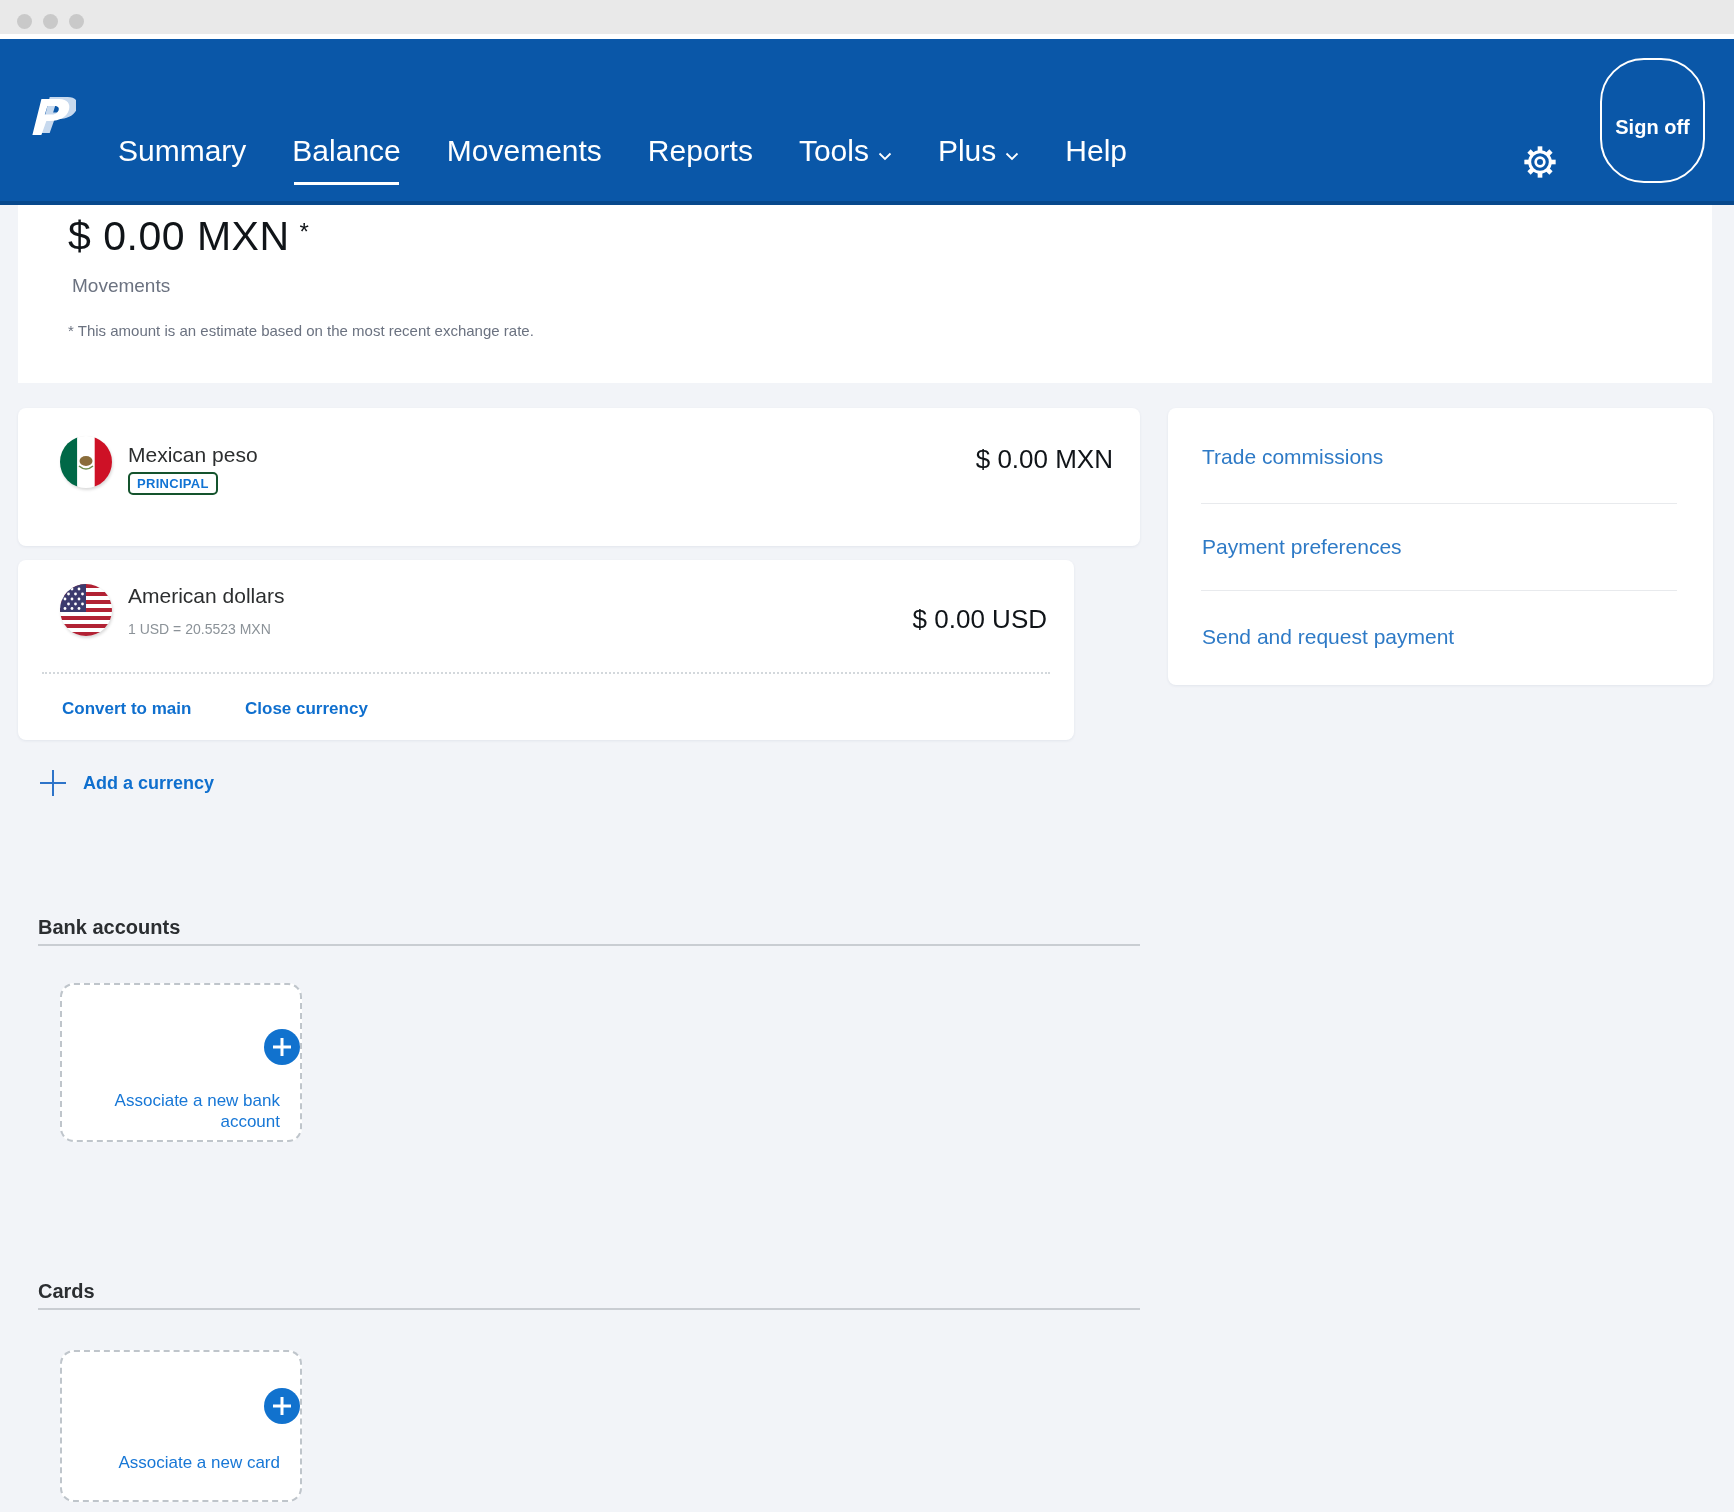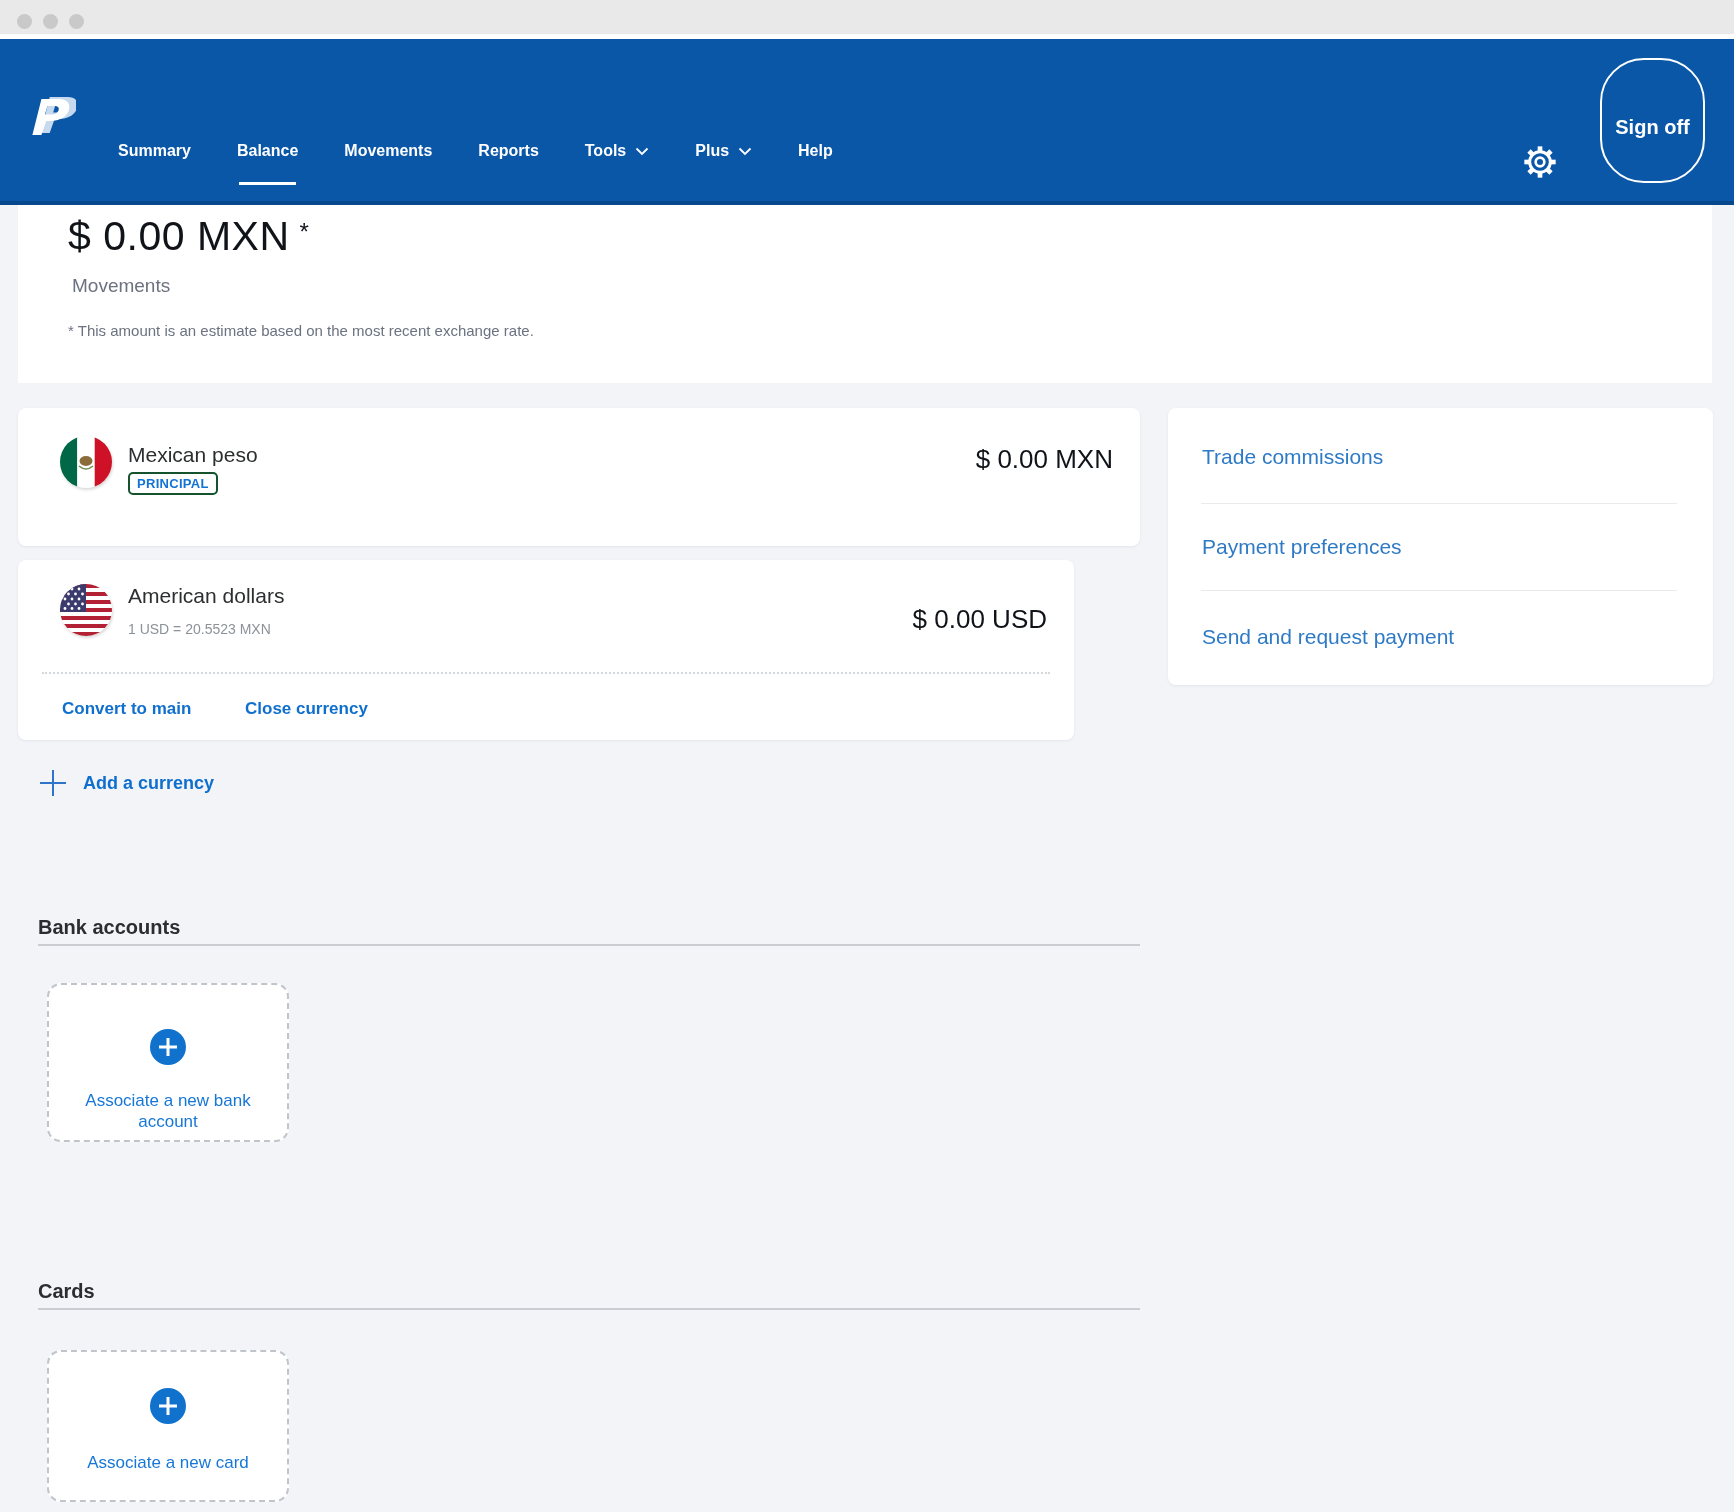--- a/index.html
+++ b/index.html
@@ -11,21 +11,21 @@
   .titlebar { position:absolute; left:0; top:0; width:1734px; height:34px; background:#e9e9e9; }
   .dot { position:absolute; top:14px; width:15px; height:15px; border-radius:50%; background:#c9c9c9; }
   .dot.d1{ left:17px; } .dot.d2{ left:43px; } .dot.d3{ left:69px; }
   .chrome-gap { position:absolute; left:0; top:34px; width:1734px; height:5px; background:#ffffff; }
 
   
   .header { position:absolute; left:0; top:39px; width:1734px; height:166px;
             background:#0a57a8; border-bottom:4px solid #07488c; }
   .logo { position:absolute; left:30px; top:56px; width:46px; height:52px; }
   .nav { position:absolute; left:118px; top:100px; display:flex; gap:46px; align-items:center; }
-  .nav-item { position:relative; color:#ffffff; font-size:16px; font-weight:700;
+  .nav-item { position:relative; color:#ffffff; font-size:30px; font-weight:400;
               line-height:24px; cursor:pointer; white-space:nowrap; display:flex; align-items:center; gap:9px; }
   .nav-item.active::after { content:""; position:absolute; left:2px; right:2px; bottom:-22px;
               height:3px; background:#ffffff; }
   .chev { display:inline-block; }
   .gear { position:absolute; left:1520px; top:103px; width:40px; height:40px; cursor:pointer; }
   .signoff { position:absolute; left:1600px; top:19px; width:105px; height:125px;
              border:2px solid #ffffff; border-radius:44px; color:#ffffff;
              font-size:20px; font-weight:700; text-align:center; padding-top:14px;
              background:transparent; cursor:pointer; }
 
@@ -67,22 +67,22 @@
   .qr1{ top:3px; } .qr2{ top:93px; } .qr3{ top:183px;align-items:center; }
   .quick-row span { font-size:21px; color:#2e7ac6; }
   .quick-div { position:absolute; left:33px; right:36px; height:0; border-top:1px solid #e8eaed; }
   .qd1{ top:95px; } .qd2{ top:182px; }
 
   .section-title { position:absolute; left:38px; font-size:20px; font-weight:700; color:#2b2e31; }
   .st-bank { top:707px; } .st-cards { top:1071px; }
   .section-rule { position:absolute; left:38px; width:1102px; border-top:2px solid #c9cdd2; }
   .sr-bank { top:735px; } .sr-cards { top:1099px; }
 
-  .add-tile { position:absolute; left:47px; width:242px; background:#ffffff;
-              border:2px dashed #bfc5cb; border-radius:14px; text-align:center; cursor:pointer; }
+  .add-tile { position:absolute; left:60px; width:242px; background:#ffffff;
+              border:2px dashed #bfc5cb; border-radius:14px; text-align:right; cursor:pointer; }
   .tile-bank { top:774px; height:159px; padding-top:44px; }
   .tile-cards { top:1141px; height:152px; padding-top:36px; }
   .plus-circle { display:inline-block; width:36px; height:36px; border-radius:50%; background:#1172ce; }
   .tile-label { display:block; margin-top:21px; padding:0 20px; font-size:17px; line-height:21px;
                 color:#1777d6; }
   .tile-cards .tile-label { margin-top:24px; }
 </style>
 </head>
 <body>
 

